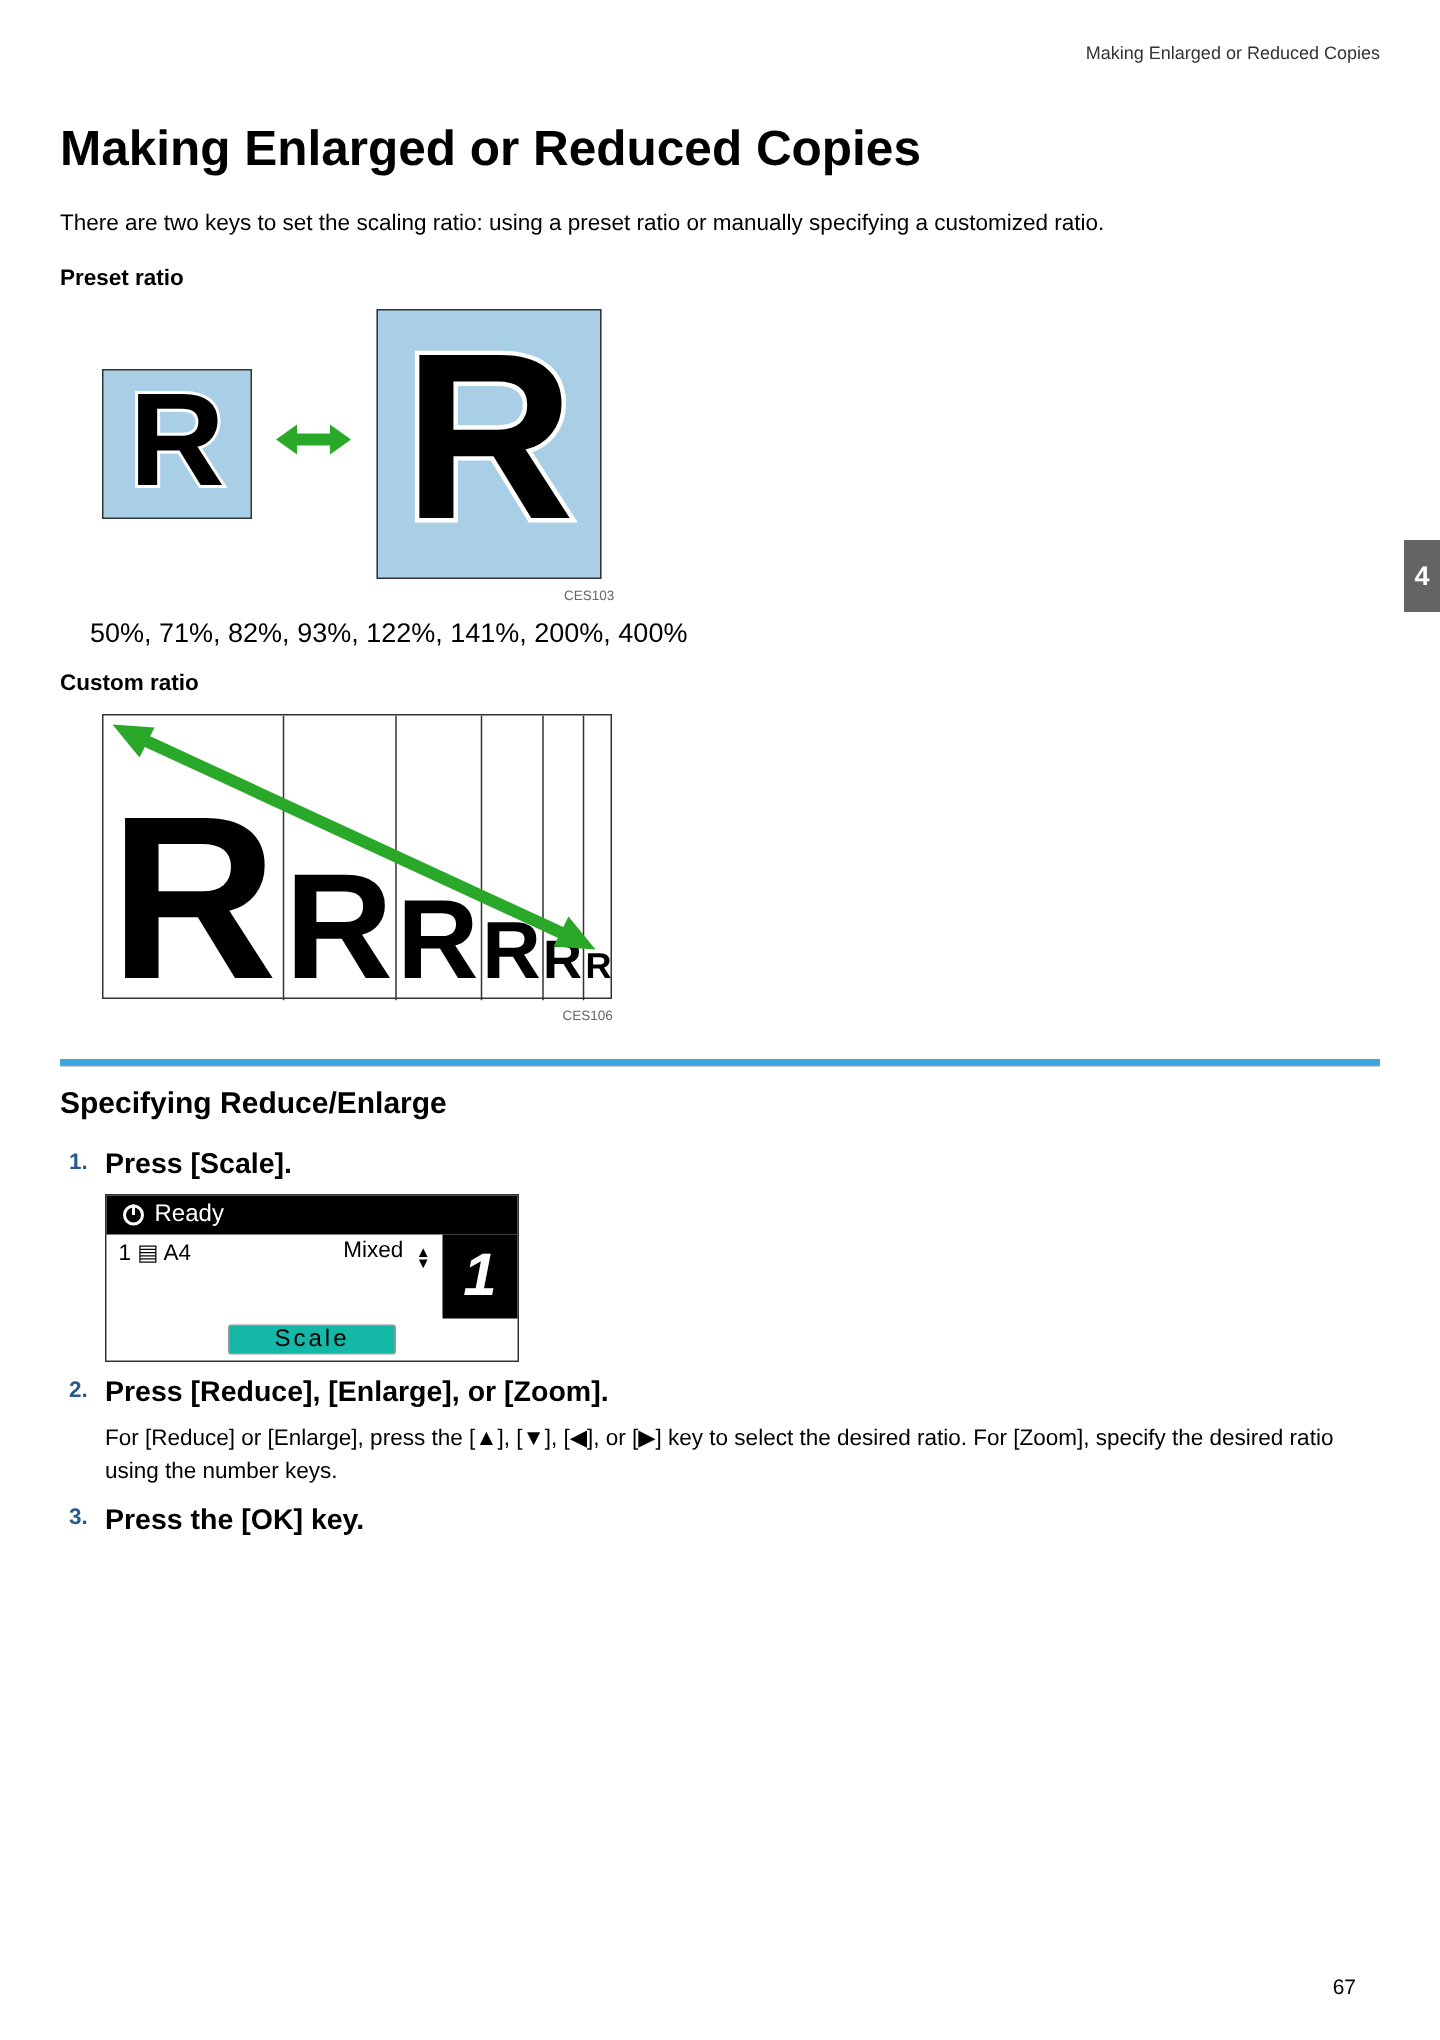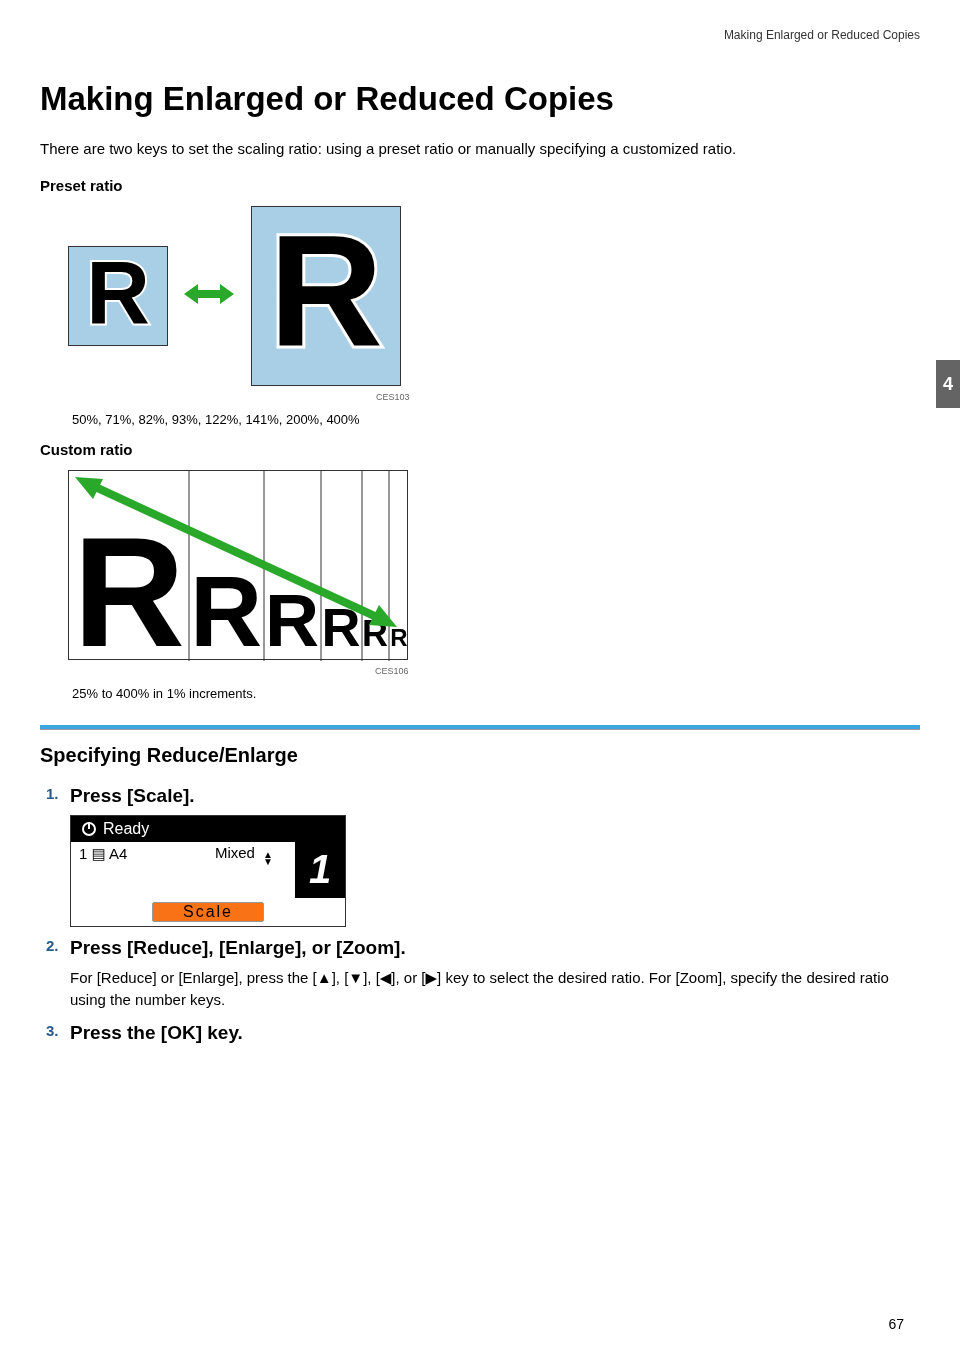--- a/index.html
+++ b/index.html
@@ -66,22 +66,22 @@
     }
     .figure-label {
       font-size: 9px;
       color: #666;
       margin-left: 28px;
       margin-bottom: 10px;
     }
     .figure-label-1 { margin-left: 336px; }
     .figure-label-2 { margin-left: 335px; }
     .ratio-text {
-      font-size: 13px;
-      margin-left: 32px;
+      font-size: 18px;
+      margin-left: 20px;
       margin-bottom: 14px;
     }
     .figure-2 {
       margin-left: 28px;
       margin-bottom: 6px;
       border: 1px solid #333;
       display: inline-block;
       position: relative;
       width: 340px;
       height: 190px;
@@ -138,21 +138,20 @@
       color: #fff;
       padding: 4px 10px;
       font-size: 16px;
       display: flex;
       align-items: center;
       gap: 6px;
     }
     .lcd-main {
       display: flex;
       height: 56px;
-      gap: 14px;
     }
     .lcd-left {
       flex: 1;
       display: flex;
       flex-direction: column;
     }
     .lcd-line {
       display: flex;
       justify-content: space-between;
       align-items: center;
@@ -175,21 +174,21 @@
       text-align: center;
       padding: 4px;
       font-size: 16px;
       letter-spacing: 2px;
     }
     .lcd-scale-box {
       display: inline-block;
       border: 1px solid #999;
       padding: 0 30px;
       border-radius: 2px;
-      background: #f97316;
+      background: #14b8a6;
     }
     .toner-bars {
       display: inline-flex;
       gap: 1px;
     }
     .toner-bar {
       width: 7px;
       height: 12px;
       border: 1px solid #000;
     }
@@ -272,21 +271,20 @@
       <text x="272" y="175" font-size="54" font-weight="bold" font-family="Arial" text-anchor="middle" fill="#000">R</text>
       <text x="306" y="175" font-size="36" font-weight="bold" font-family="Arial" text-anchor="middle" fill="#000">R</text>
       <text x="330" y="175" font-size="24" font-weight="bold" font-family="Arial" text-anchor="middle" fill="#000">R</text>
       <line x1="22" y1="14" x2="312" y2="148" stroke="#2aa82a" stroke-width="8"></line>
       <polygon points="6,6 34,8 24,28" fill="#2aa82a"></polygon>
       <polygon points="328,156 300,154 310,134" fill="#2aa82a"></polygon>
     </svg>
   </div>
   <div class="figure-label figure-label-2">CES106</div>
 
-  <p class="ratio-text">25% to 400% in 1% increments.</p>
 
   <div class="section-divider"></div>
 
   <h2>Specifying Reduce/Enlarge</h2>
 
   <ol class="step-list">
     <li>
       <div class="step-title">Press [Scale].</div>
       <div class="lcd-display">
         <div class="lcd-ready">

